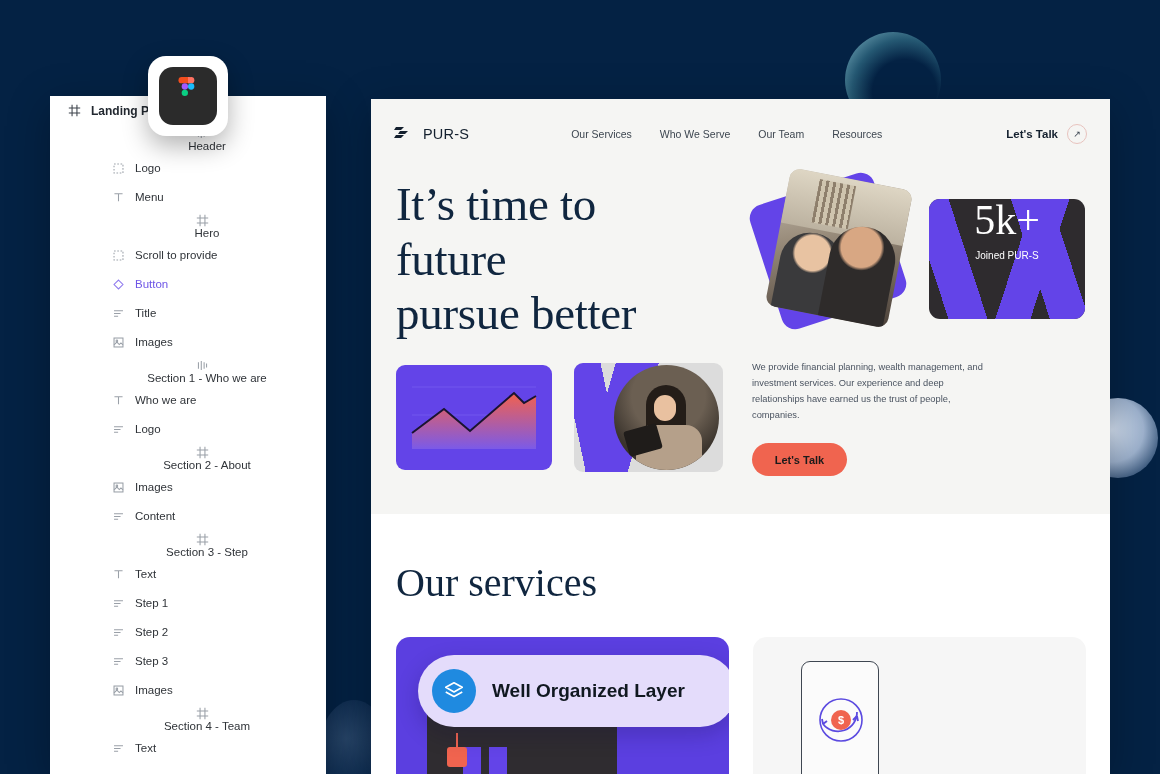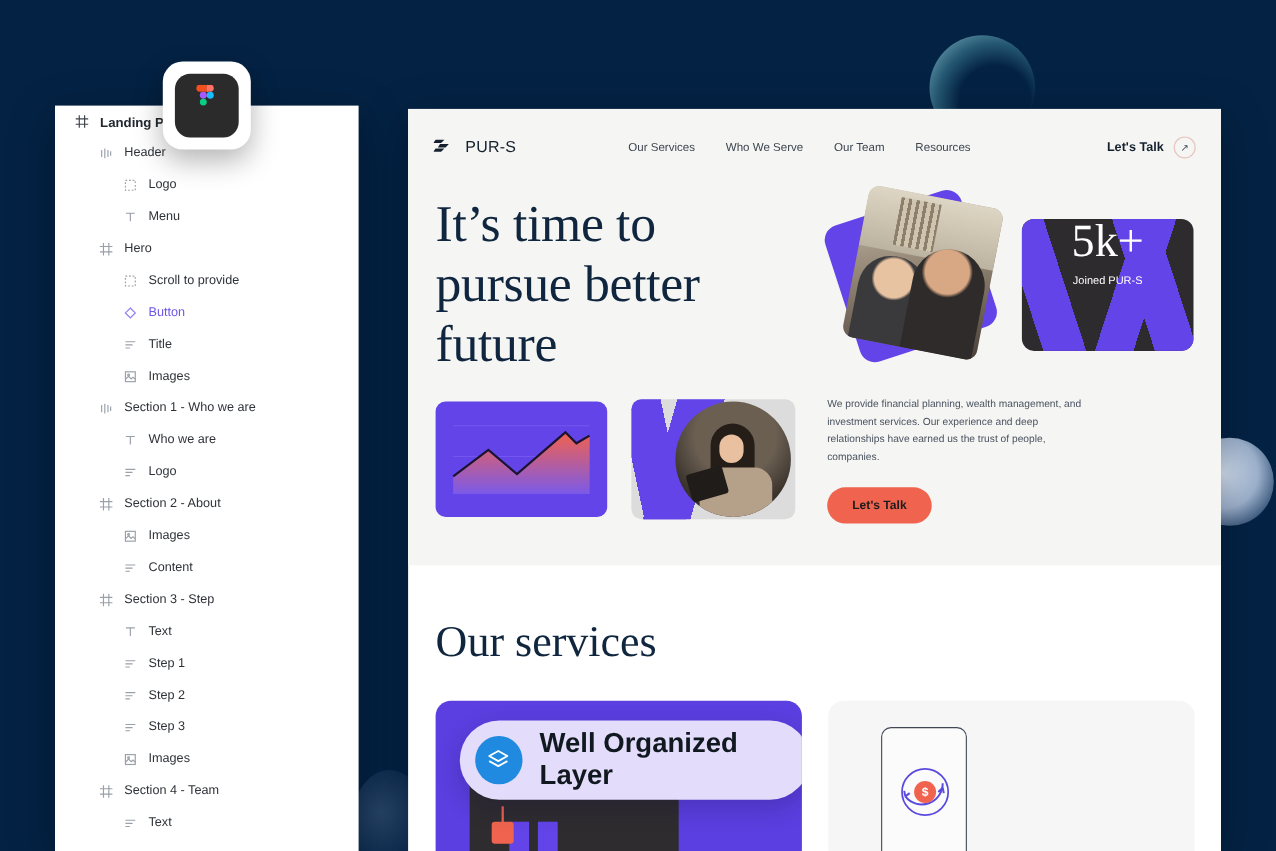--- a/index.html
+++ b/index.html
@@ -36,21 +36,21 @@
     background:#ffffff;
     box-shadow:0 10px 40px rgba(0,0,0,0.28);
     overflow:hidden;
   }
   .layer-row {
     display:flex; align-items:center; height:29px; padding-left:18px;
     font-size:11.5px; color:#2f3338; white-space:nowrap;
   }
   .layer-row .lbl { line-height:1; }
   .layer-row.root { padding-left:16px; }
-  .layer-row.d1 { padding-left:38px; }
+  .layer-row.d1 { padding-left:38px;flex-direction:column; }
   .layer-row.d2 { padding-left:60px; }
   .layer-row.sel .lbl { color:#6e56e6; }
   .lyr-icon {
     width:16px; height:16px; margin-right:9px; flex:0 0 16px;
     display:flex; align-items:center; justify-content:center;
     color:#9aa0a8;
   }
   .layer-row.sel .lyr-icon { color:#8e79ee; }
   .layer-row.root .lyr-icon { color:#3d434b; }
   .layer-row.root .lbl { color:#222830; font-weight:600; font-size:12px; }
@@ -222,21 +222,21 @@
   .layer-badge {
     position:absolute; left:22px; top:18px; width:318px; height:72px;
     background:#e4dcfb; border-radius:36px;
     display:flex; align-items:center; padding-left:14px; gap:16px;
     box-shadow:0 8px 22px rgba(20,10,60,0.22);
   }
   .layer-badge .circ {
     width:44px; height:44px; border-radius:50%; background:#1f8ae0;
     display:flex; align-items:center; justify-content:center;
   }
-  .layer-badge .txt { font-size:25px; font-weight:bold; color:#101820; }
+  .layer-badge .txt { font-size:19px; font-weight:bold; color:#101820; }
 
   .svc-card-2 {
     position:absolute; left:382px; top:538px; width:333px; height:150px;
     background:#f6f6f6; border-radius:14px;
   }
   .svc-inner {
     position:absolute; left:48px; top:24px; width:78px; height:126px;
     border:1px solid #3f4752; border-radius:9px; background:#fbfbfb;
   }
   .refresh-icon { position:absolute; left:9px; top:28px; }
@@ -478,22 +478,22 @@
         <a href="#">Resources</a>
       </div>
     <div class="nav-cta">
       <span class="t">Let's Talk</span>
       <span class="arrow-circle">↗</span>
     </div>
   </div>
 
   <div class="hero-title">
     <div>It’s time to</div>
+    <div>future</div>
     <div>pursue better</div>
-    <div>future</div>
   </div>
 
   <div class="photo-wrap">
     <div class="photo-sq"></div>
     <div class="photo-img">
       <div class="shelf"></div>
         <div class="m1"></div>
         <div class="m2"></div>
     </div>
   </div>

